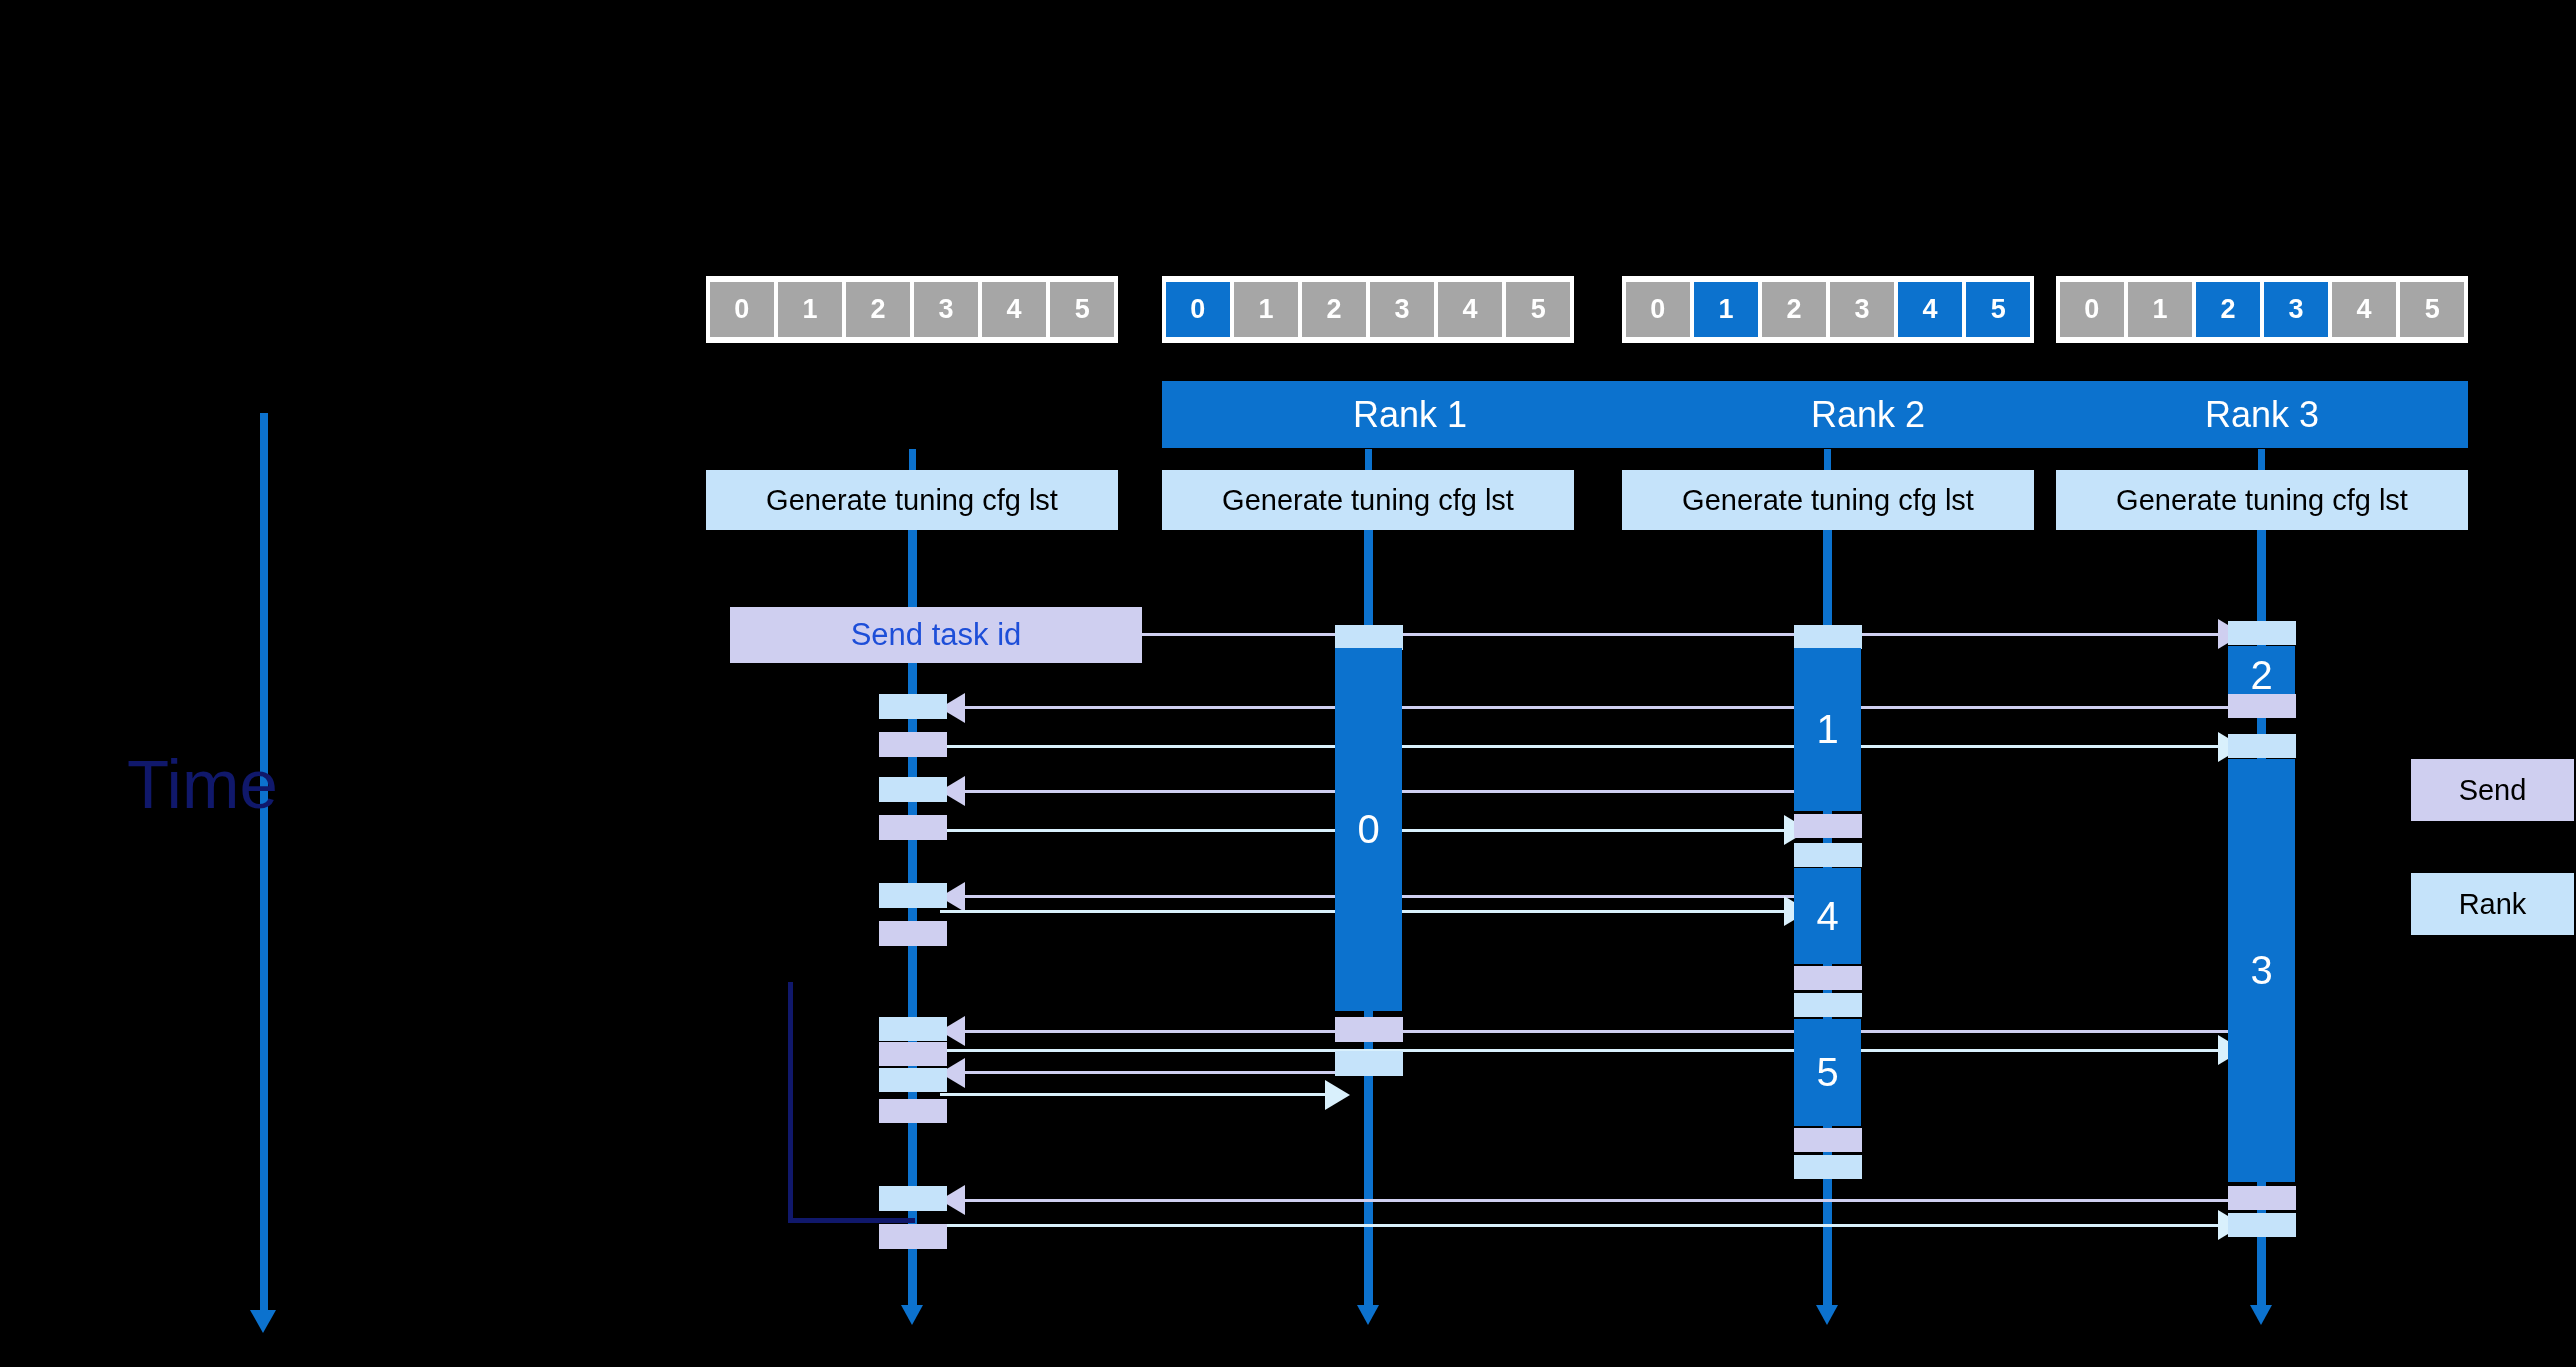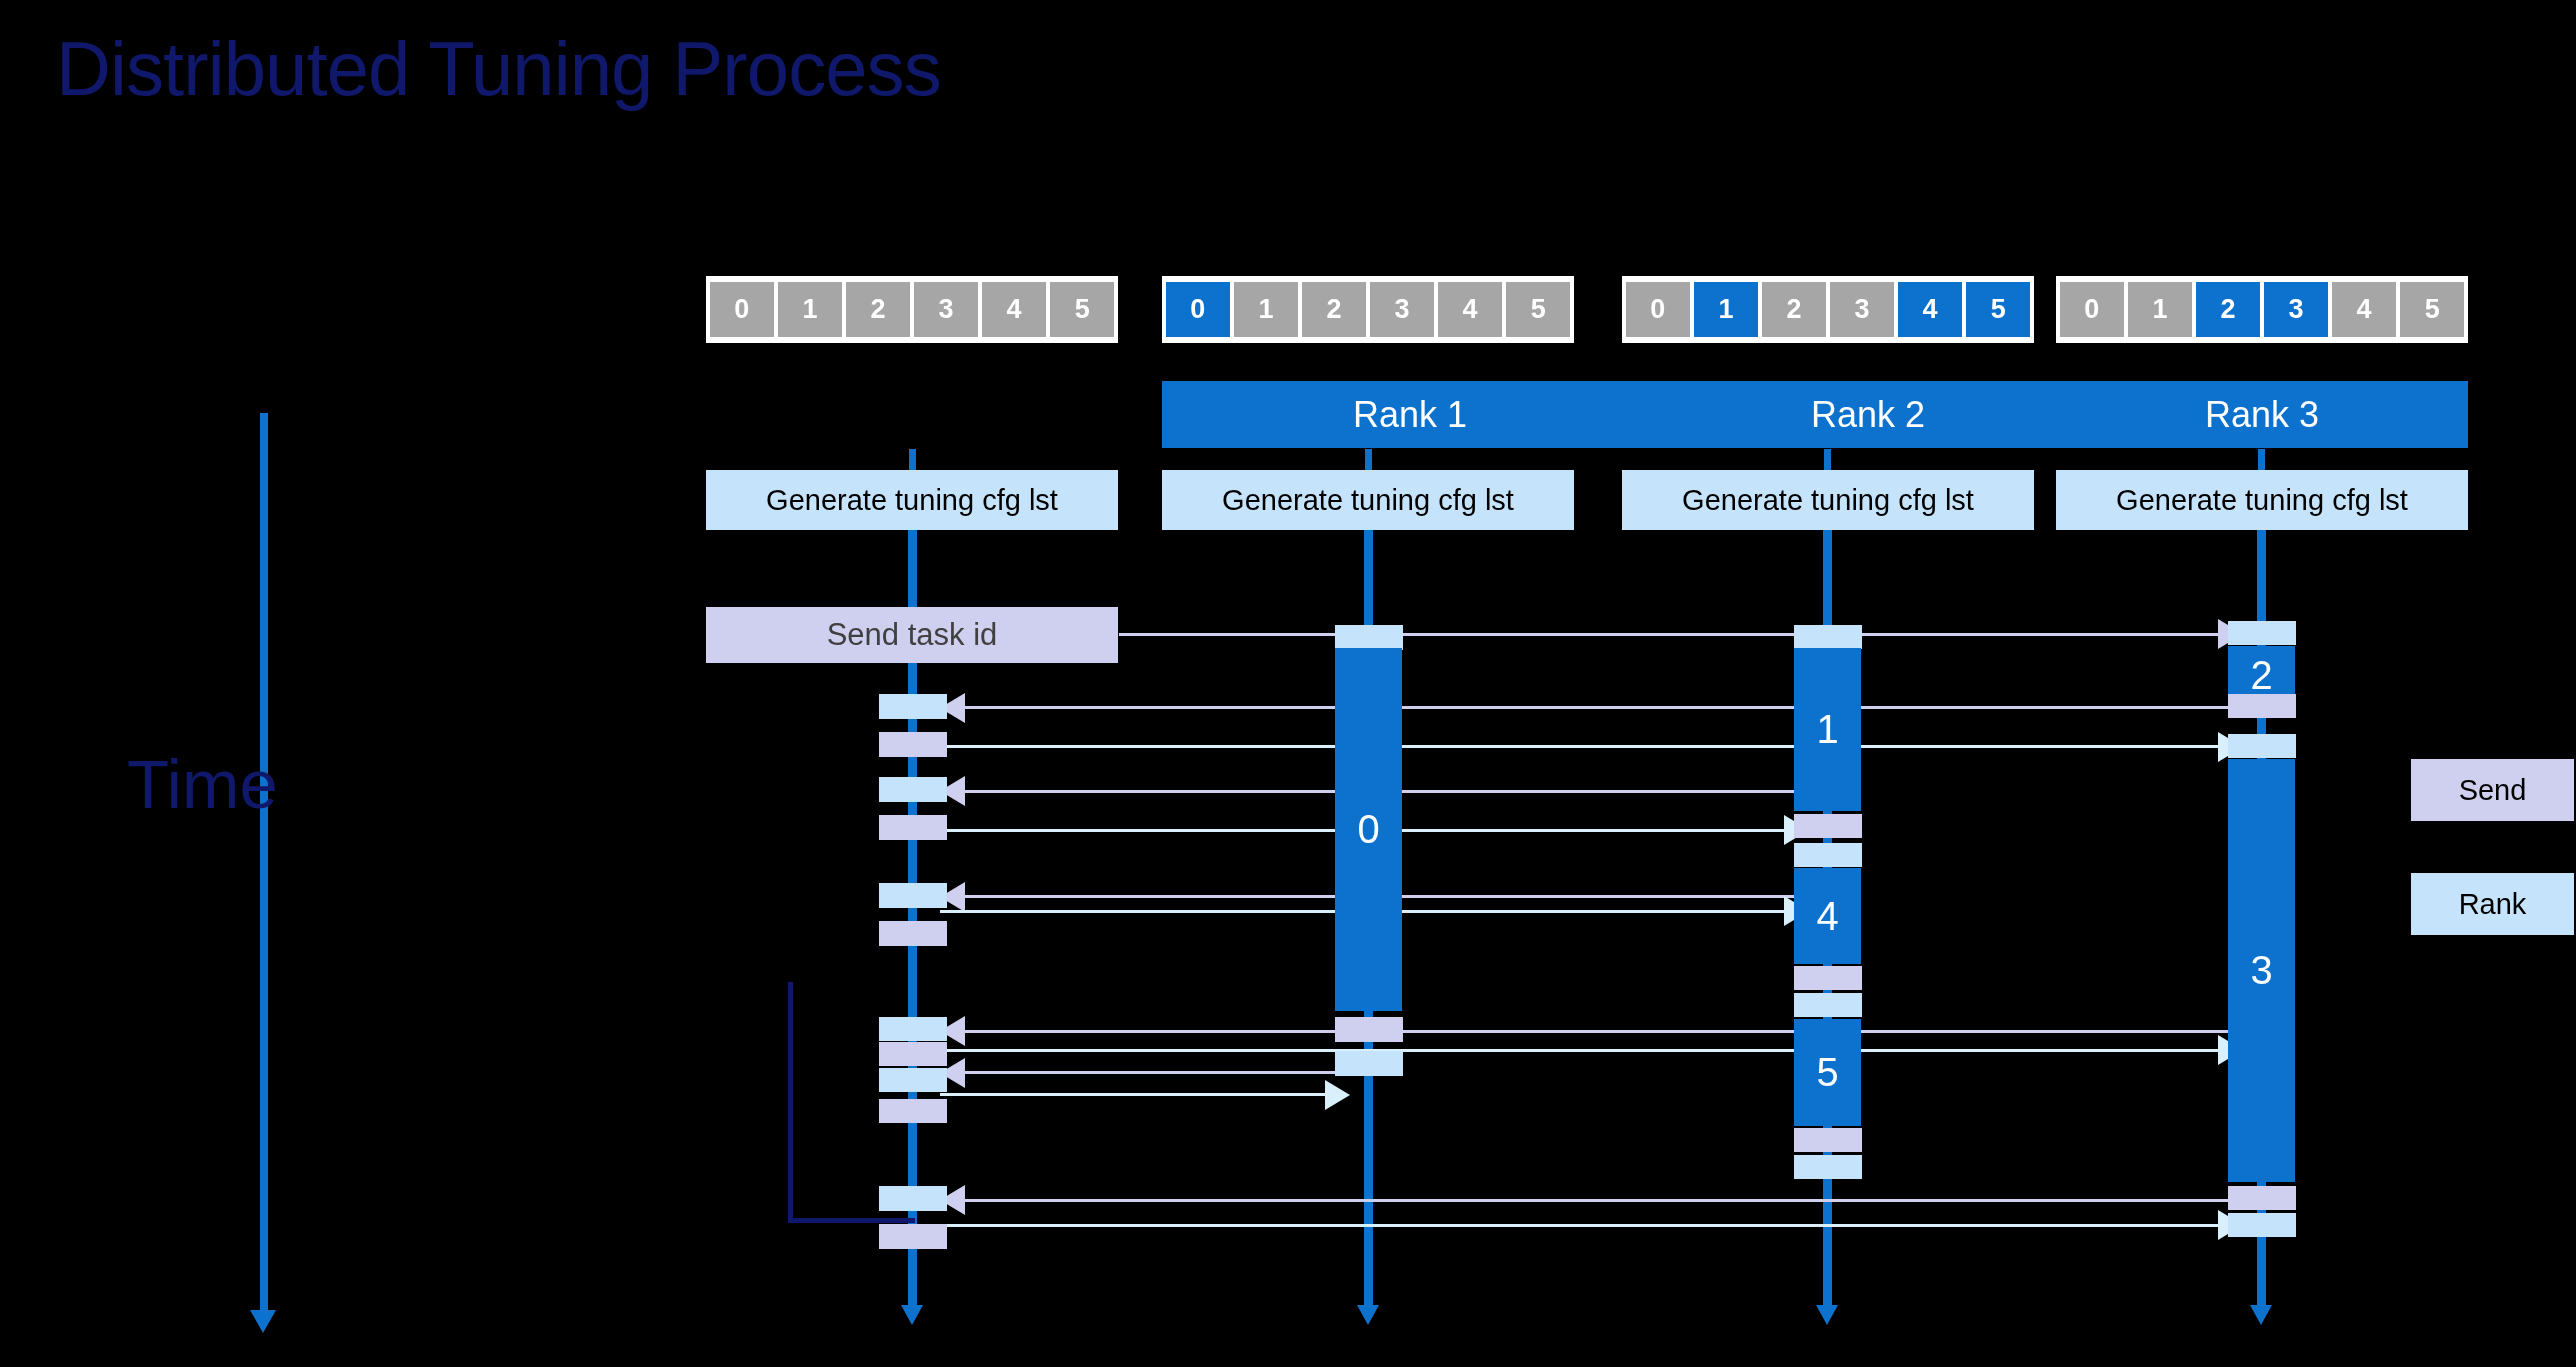--- a/index.html
+++ b/index.html
@@ -59,40 +59,39 @@
   .msg-recv{background:#D9F0FC;}
   .arrow-r{position:absolute;width:0;height:0;
      border-top:15.4px solid transparent;border-bottom:15.4px solid transparent;}
   .arrow-l{position:absolute;width:0;height:0;
      border-top:15.4px solid transparent;border-bottom:15.4px solid transparent;}
   .ar-send{border-left:25.4px solid #CFCFF0;}
   .al-send{border-right:25.4px solid #CFCFF0;}
   .ar-recv{border-left:25.4px solid #D9F0FC;}
 
   
-  #send-task-id{position:absolute;background:#CFCFF0;color:#404040;
-     display:flex;align-items:center;justify-content:center;font-size:31px;}
+  #send-task-id{position:absolute;background:#CFCFF0;color:#1d4ed8;
+     display:flex;align-items:center;justify-content:center;font-size:31px;margin-left:24px;}
 
   
   .legend-box{position:absolute;width:163px;height:62px;
      display:flex;align-items:center;justify-content:center;
      font-size:29px;color:#000;}
   .lg-send{background:#CFCFF0;}
   .lg-recv{background:#C5E3FA;}
 
   
   .loop-v{position:absolute;width:4.5px;background:#10186B;}
   .loop-h{position:absolute;height:4.5px;background:#10186B;}
 </style>
 </head>
 <body>
 
 <div id="stage">
 
-  <div id="title">Distributed Tuning Process</div>
 
   <div class="time-axis-line" style="left:260px;top:413px;width:8.2px;height:903px;"></div>
   <div class="time-arrow-head" style="left:250px;top:1310px;"></div>
   <div id="time-label">Time</div>
 
   <div class="tasklist" style="left:706px;top:276px;width:412px;">
     <div class="tl-cell tl-gray">0</div>
     <div class="tl-cell tl-gray">1</div>
     <div class="tl-cell tl-gray">2</div>
     <div class="tl-cell tl-gray">3</div>

